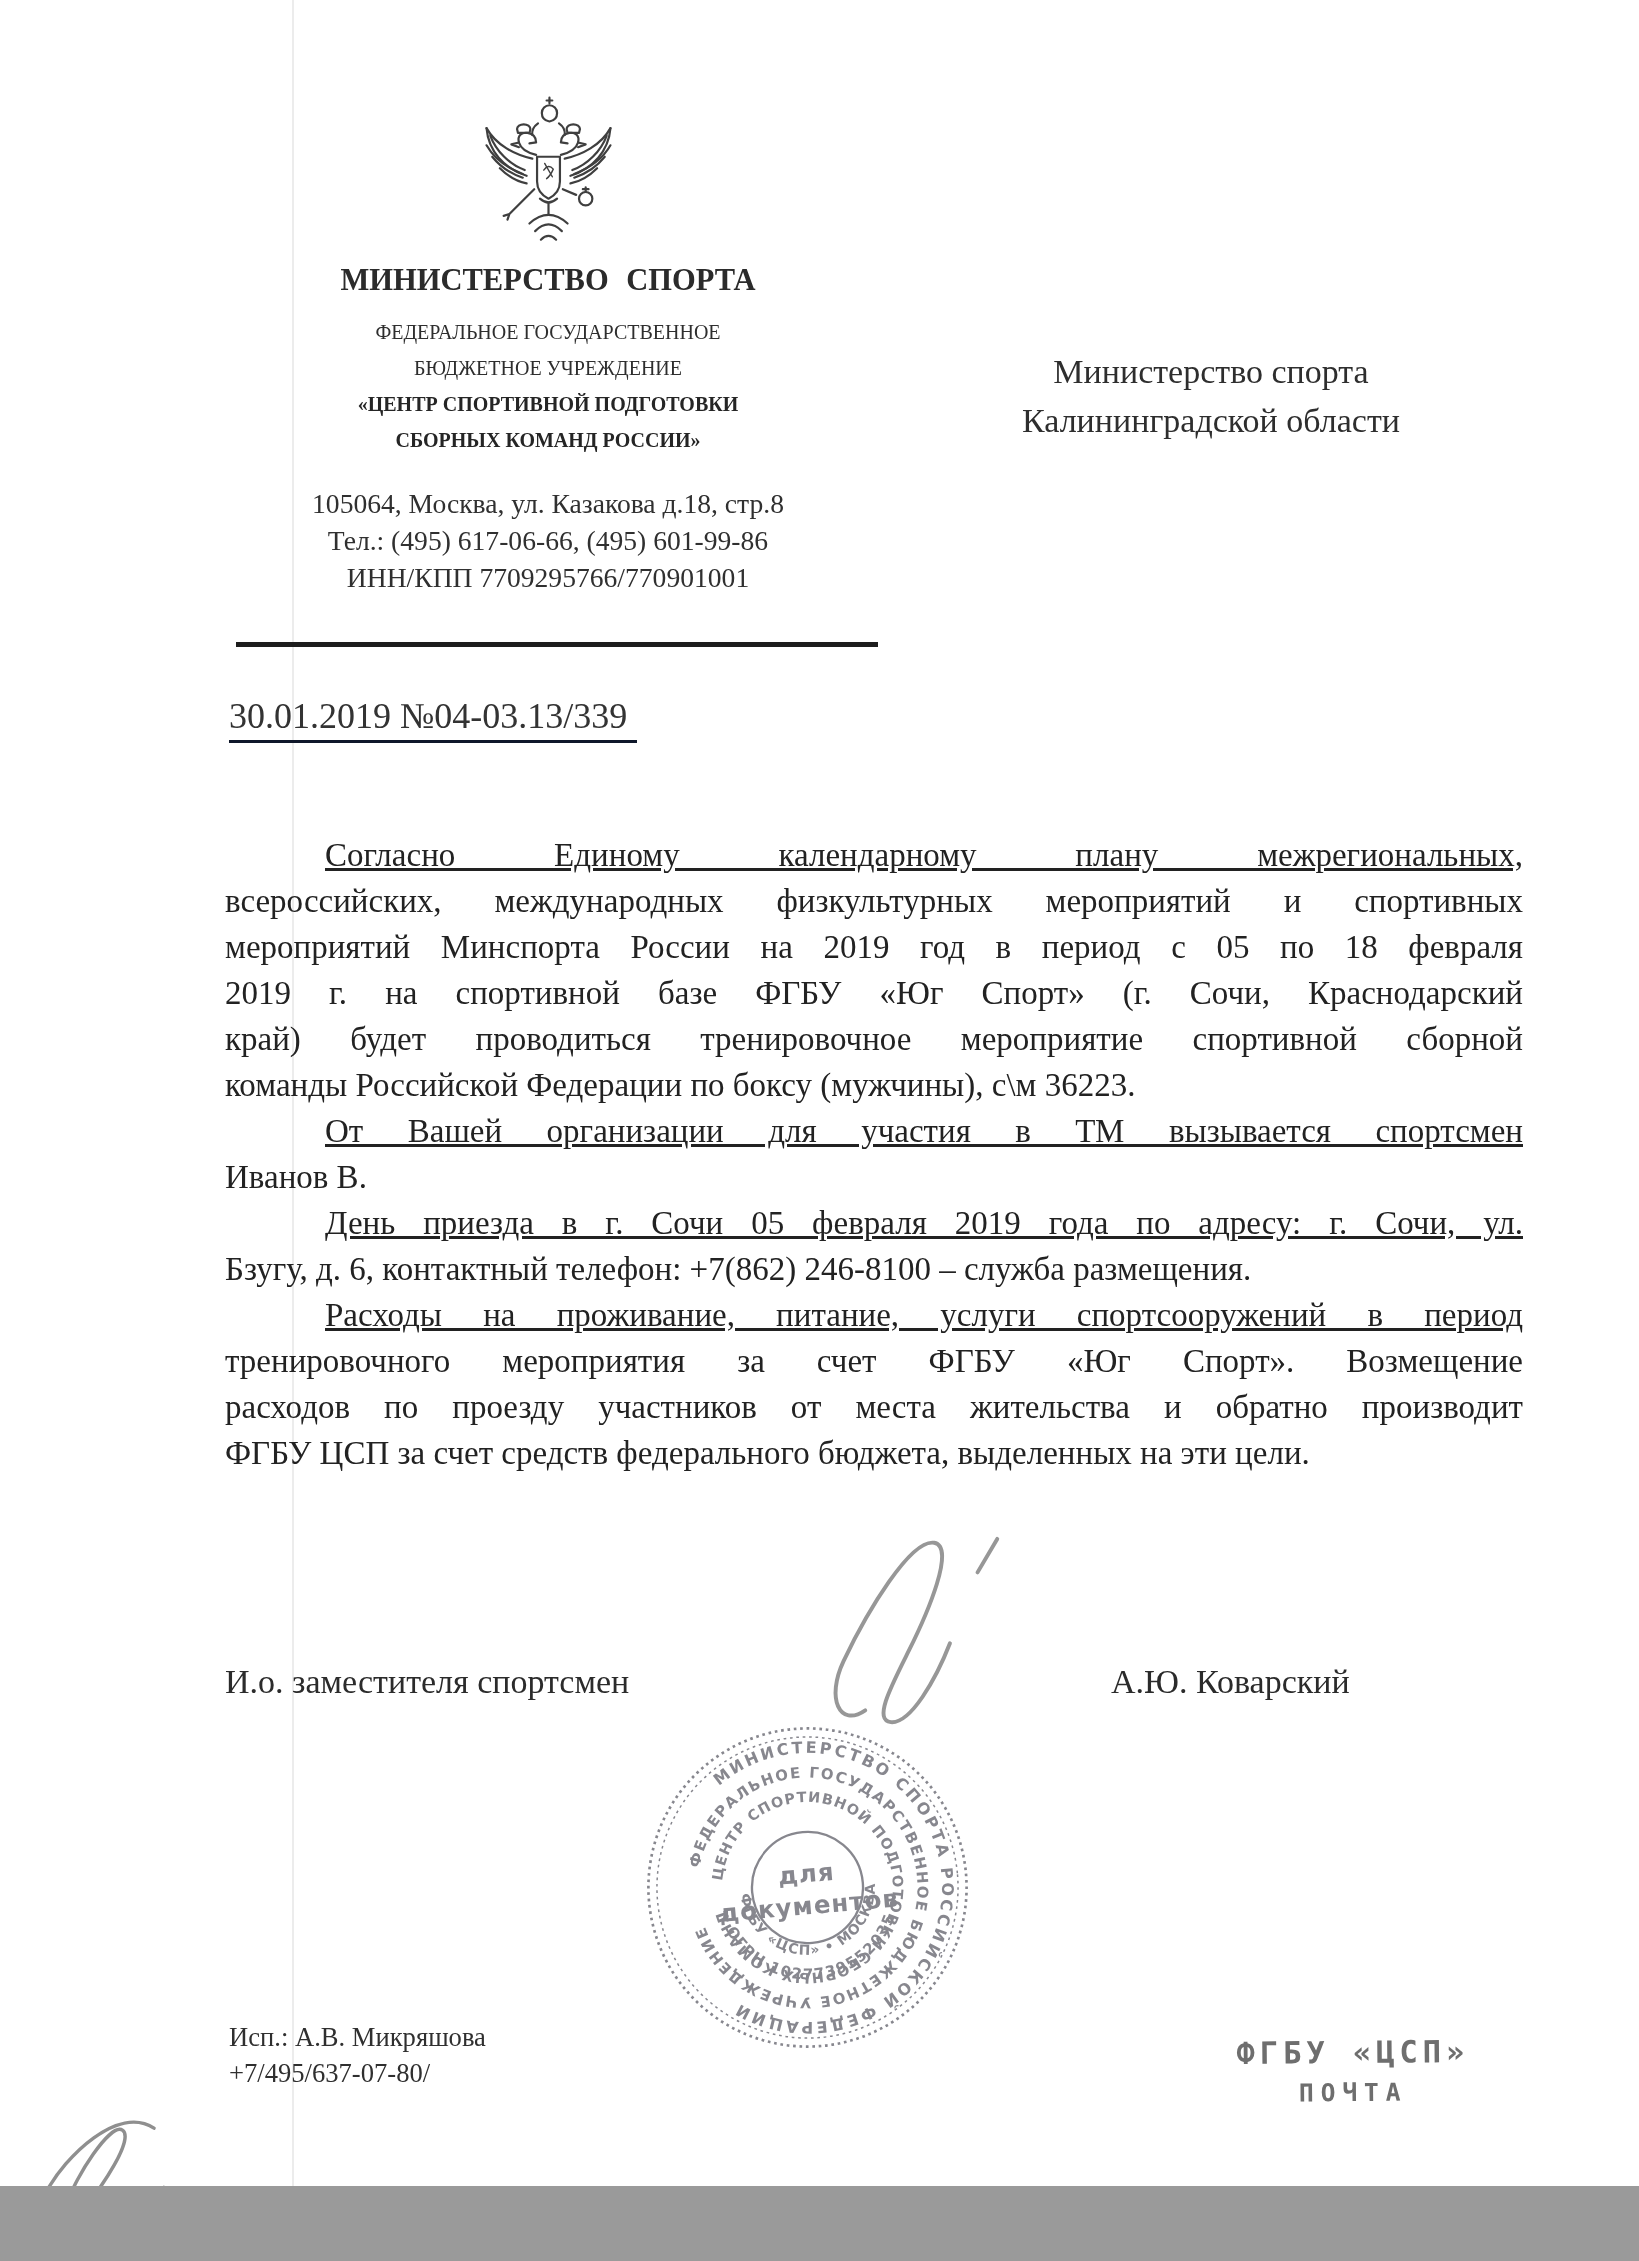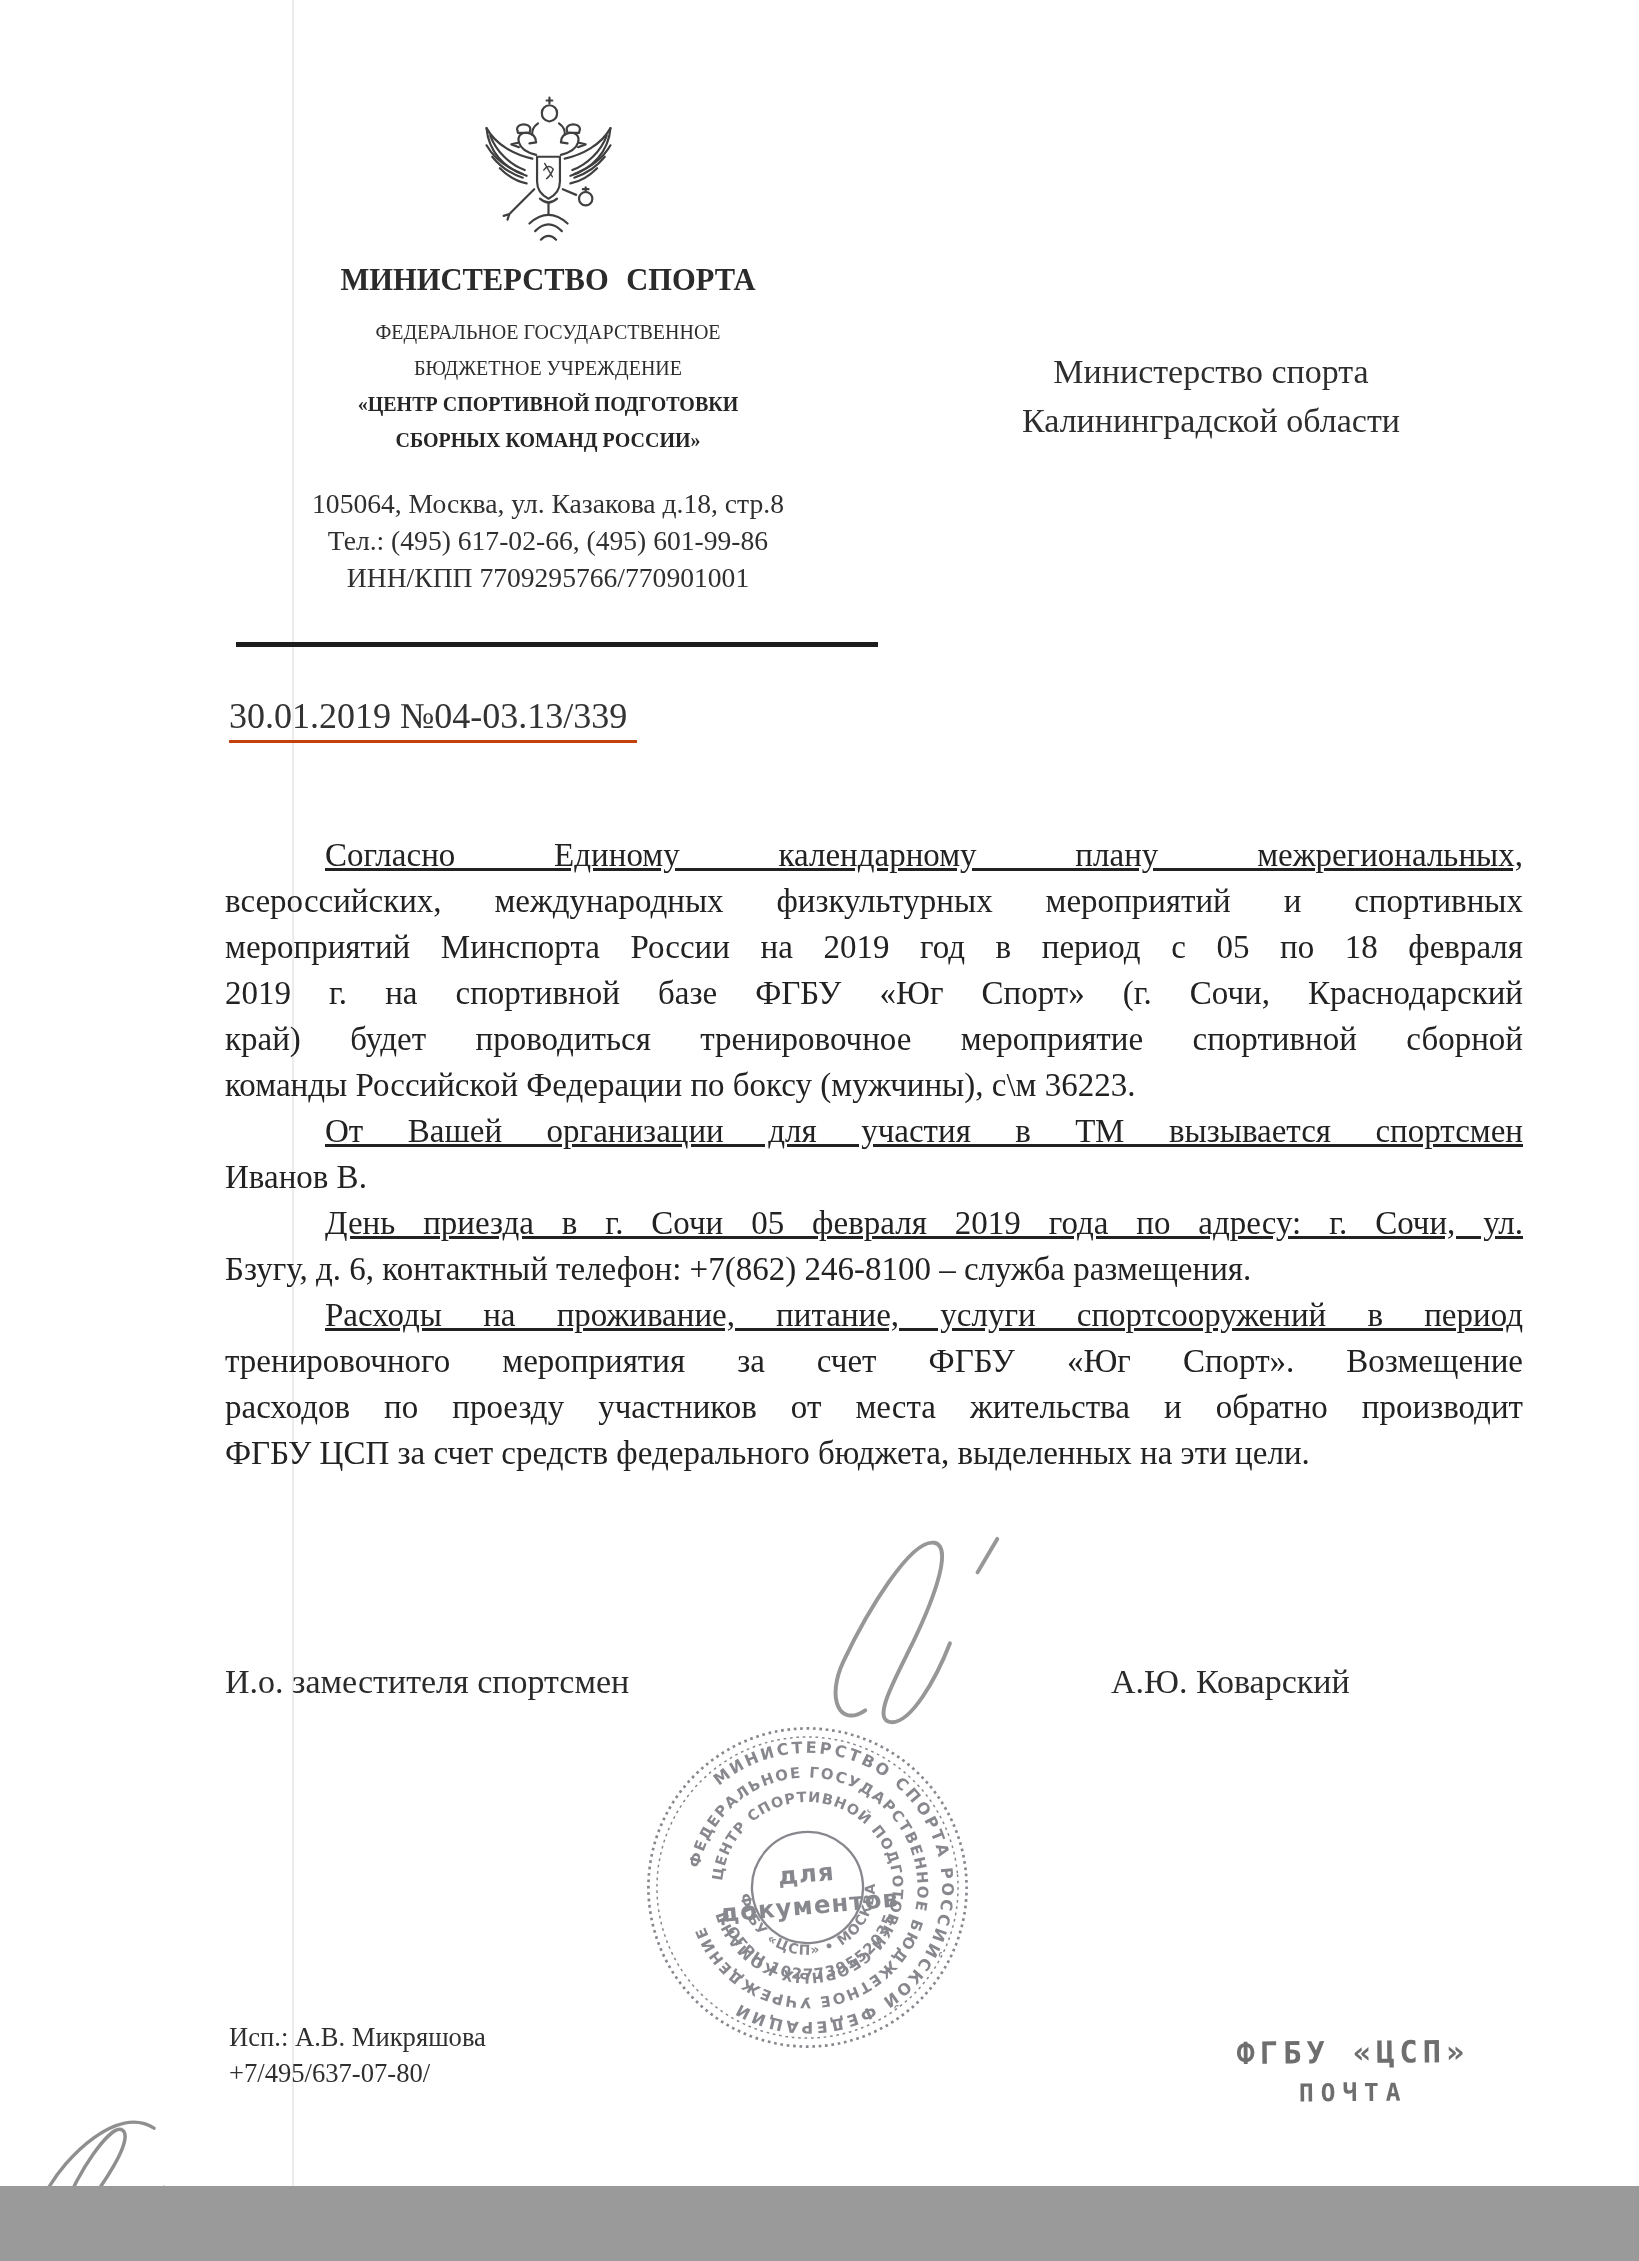--- a/index.html
+++ b/index.html
@@ -23,21 +23,21 @@
   .org .b{font-weight:bold;color:#252525;text-align:center;}
   .addr{margin-top:26.6px;font-size:27.6px;line-height:37px;color:#303030;}
   .rule{position:absolute;left:236px;top:642px;width:642px;height:4.9px;background:#1d1d1d;}
 
   
   .recipient{position:absolute;left:932px;top:347px;width:558px;text-align:center;
              font-size:34px;line-height:49px;color:#2e2e2e;}
 
   
   .refline{position:absolute;left:229px;top:695px;font-size:36px;color:#333;}
-  .refline .u{display:inline-block;border-bottom:3px solid #c2410c;padding:0 9.9px 3px 0;}
+  .refline .u{display:inline-block;border-bottom:3px solid #0f172a;padding:0 9.9px 3px 0;}
 
   
   .body-block{position:absolute;left:225px;top:832px;width:1298px;font-size:33px;color:#222;}
   .bl{line-height:46px;height:46px;text-align:left;}
   .bl.j{text-align:justify;text-align-last:justify;}
   .bl.ind{text-indent:100px;text-decoration:underline;}
 
   
   .sig-position{position:absolute;left:225px;top:1663px;font-size:34px;color:#2b2b2b;}
   .sig-name{position:absolute;left:1111px;top:1663px;font-size:34px;color:#2b2b2b;}
@@ -121,21 +121,21 @@
       <div class="l1">МИНИСТЕРСТВО СПОРТА</div>
     </div>
     <div class="org">
       <div>ФЕДЕРАЛЬНОЕ ГОСУДАРСТВЕННОЕ</div>
       <div>БЮДЖЕТНОЕ УЧРЕЖДЕНИЕ</div>
       <div class="b">«ЦЕНТР СПОРТИВНОЙ ПОДГОТОВКИ</div>
       <div class="b">СБОРНЫХ КОМАНД РОССИИ»</div>
     </div>
     <div class="addr">
       <div>105064, Москва, ул. Казакова д.18, стр.8</div>
-      <div>Тел.: (495) 617-02-66, (495) 601-99-86</div>
+      <div>Тел.: (495) 617-06-66, (495) 601-99-86</div>
       <div>ИНН/КПП 7709295766/770901001</div>
     </div>
   </div>
   <div class="rule"></div>
 
   <div class="recipient">
     <div>Министерство спорта</div>
     <div>Калининградской области</div>
   </div>
 

